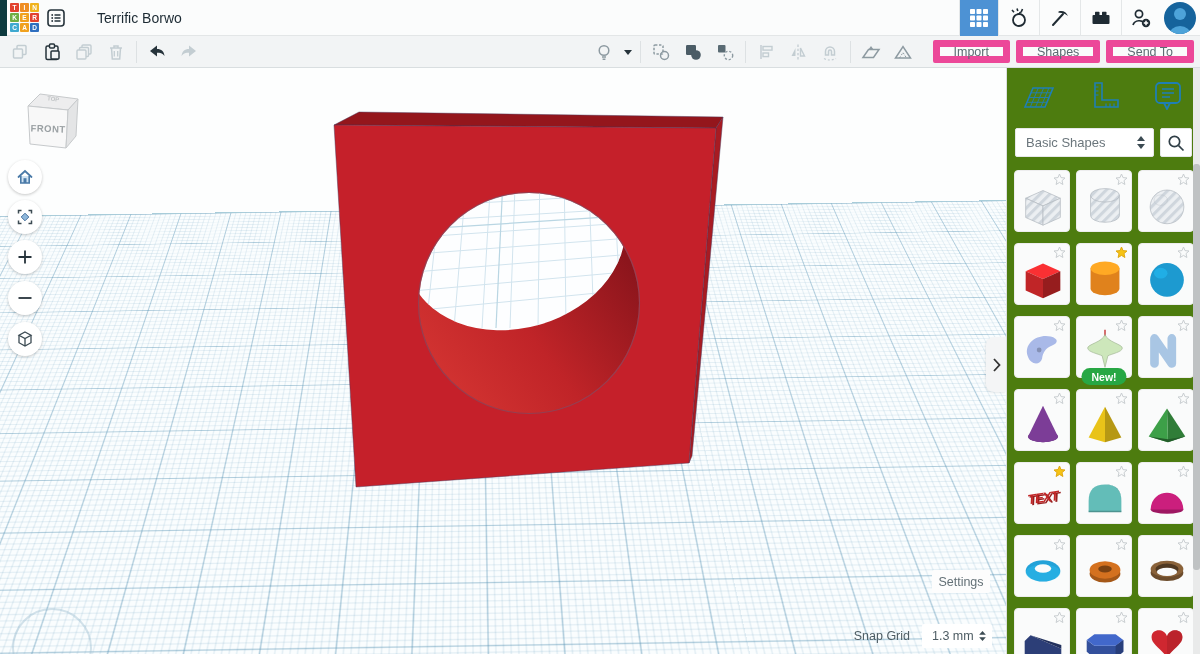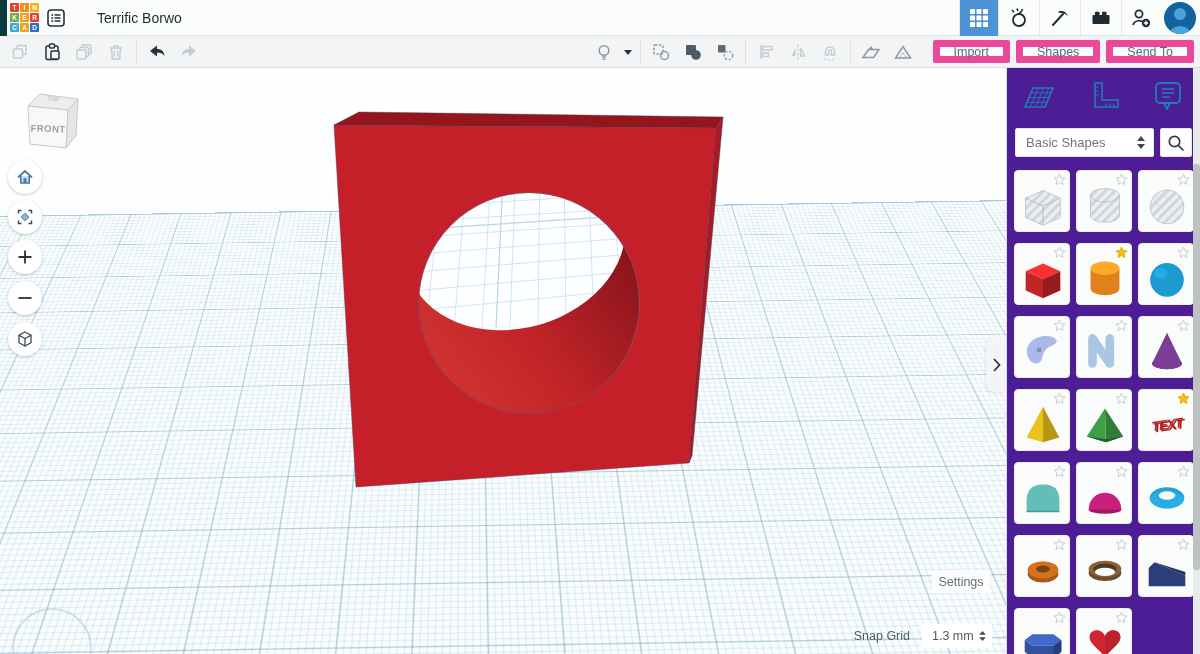--- a/index.html
+++ b/index.html
@@ -50,21 +50,21 @@
   .navbtn { position:absolute; left:0; width:34px; height:34px; border-radius:50%; background:#fff; box-shadow:0 1px 3px rgba(0,0,0,0.22); display:flex; align-items:center; justify-content:center; cursor:pointer; }
 
   .collapse-tab { position:absolute; right:0; top:269px; width:20px; height:55px; background:#f4f5f6; border-radius:8px 0 0 8px; box-shadow:-1px 1px 2px rgba(0,0,0,0.08); display:flex; align-items:center; justify-content:center; z-index:4; cursor:pointer; }
 
   .settings-btn { position:absolute; right:16px; top:502px; width:58px; height:23px; background:#fdfdfd; border-radius:2px; display:flex; align-items:center; justify-content:center; font-size:12.5px; color:#647177; z-index:4; cursor:pointer; }
   .snap-row { position:absolute; right:14px; top:556px; display:flex; align-items:center; gap:12px; z-index:4; }
   .snap-label { font-size:12.5px; color:#4e5d64; }
   .snap-select { width:70px; height:24px; background:#fff; border-radius:2px; display:flex; align-items:center; justify-content:space-between; padding:0 6px 0 10px; font-size:12.5px; color:#4e5d64; cursor:pointer; }
 
   
-  .panel { width:194px; background:#4c1d95; border-left:1px solid #dcdfe0; position:relative; overflow:hidden; }
+  .panel { width:194px; background:#4d7c0f; border-left:1px solid #dcdfe0; position:relative; overflow:hidden; }
   .panel-tools { display:flex; justify-content:space-between; padding:10px 14px 0 14px; }
   .ptool { width:36px; height:38px; display:flex; align-items:center; justify-content:center; cursor:pointer; }
   .cat-row { display:flex; margin:12px 8px 0 8px; }
   .cat-select { flex:1; height:29px; background:#fff; border:1px solid #e6e8e9; border-radius:2px; display:flex; align-items:center; justify-content:space-between; padding:0 8px 0 10px; font-size:13px; color:#6b767c; cursor:pointer; }
   .search-btn { width:32px; height:29px; margin-left:6px; background:#fff; border:1px solid #e6e8e9; border-radius:2px; display:flex; align-items:center; justify-content:center; cursor:pointer; }
   .shape-grid { display:grid; grid-template-columns:repeat(3,56px); gap:11px 6px; padding:13px 6px 0 7px; }
   .tile { position:relative; width:56px; height:62px; background:#fafbfb; border:1px solid #ededee; border-radius:4px; cursor:pointer; }
   .tile svg.shape { position:absolute; left:0; bottom:1px; }
   .tile .star { position:absolute; top:2px; right:3px; }
   .badge { position:absolute; left:50%; bottom:-8px; transform:translateX(-50%); background:#27a744; color:#fff; font-size:10.5px; font-weight:bold; padding:2.5px 10px; border-radius:10px; white-space:nowrap; z-index:3; }
@@ -532,20 +532,32 @@
               <circle cx="24" cy="27" r="2.5" fill="rgb(132,144,181)"></circle>
             </g>
           </svg>
         </div>
         <div class="tile">
           <svg class="star" width="13" height="13" viewBox="0 0 13 13">
             <path d="M6.5,1 L8,4.6 L12,5 L9,7.6 L9.9,11.5 L6.5,9.4 L3.1,11.5 L4,7.6 L1,5 L5,4.6 Z" fill="none" stroke="#c9ced1" stroke-width="1"></path>
           </svg>
           <svg class="shape" width="56" height="52" viewBox="0 0 56 54">
             <g>
+              <line x1="28" y1="6" x2="28" y2="13" stroke="#d46a6a" stroke-width="2"></line>
+              <path d="M28,11 C31,19 46,21 46,25 C46,29 35,31 31,33 L28,45 L25,33 C21,31 10,29 10,25 C10,21 25,19 28,11 Z" fill="#cde7bb" stroke="rgb(160,180,146)" stroke-width="0.7"></path>
+            </g>
+          </svg>
+          <div class="badge">New!</div>
+        </div>
+        <div class="tile">
+          <svg class="star" width="13" height="13" viewBox="0 0 13 13">
+            <path d="M6.5,1 L8,4.6 L12,5 L9,7.6 L9.9,11.5 L6.5,9.4 L3.1,11.5 L4,7.6 L1,5 L5,4.6 Z" fill="none" stroke="#c9ced1" stroke-width="1"></path>
+          </svg>
+          <svg class="shape" width="56" height="52" viewBox="0 0 56 54">
+            <g>
               <polyline points="15,41 15,15 33,41 33,15" fill="none" stroke="#a9c6e4" stroke-width="9" stroke-linecap="round" stroke-linejoin="round"></polyline>
             </g>
           </svg>
         </div>
         <div class="tile">
           <svg class="star" width="13" height="13" viewBox="0 0 13 13">
             <path d="M6.5,1 L8,4.6 L12,5 L9,7.6 L9.9,11.5 L6.5,9.4 L3.1,11.5 L4,7.6 L1,5 L5,4.6 Z" fill="none" stroke="#c9ced1" stroke-width="1"></path>
           </svg>
           <svg class="shape" width="56" height="52" viewBox="0 0 56 54">
             <g>

